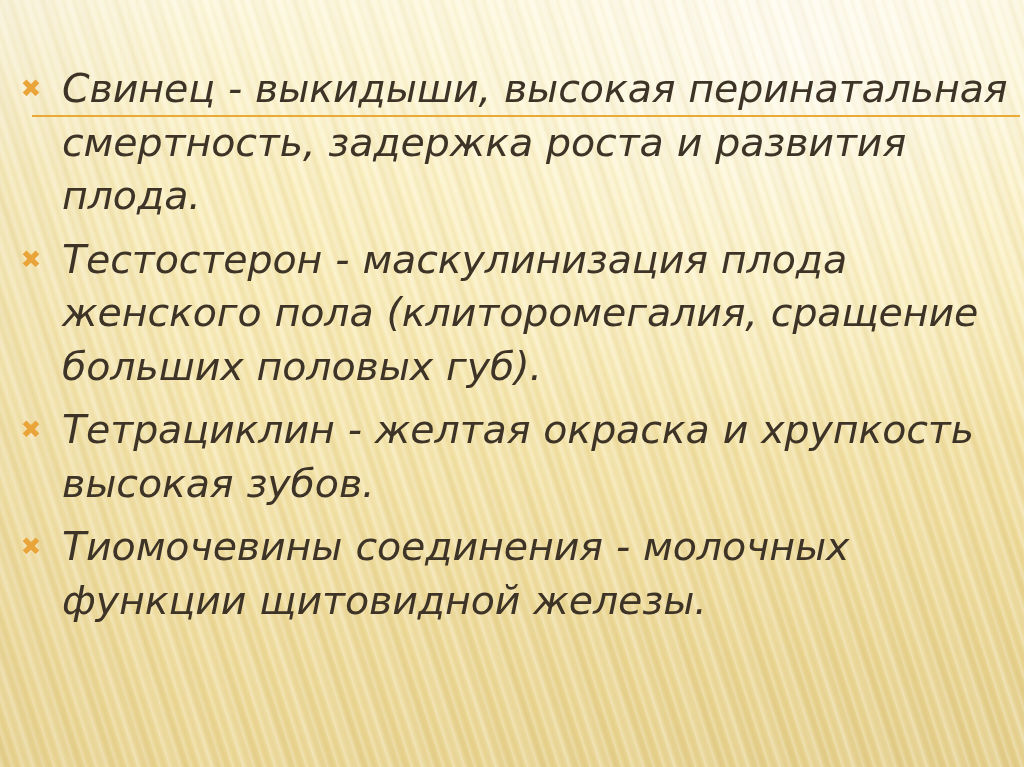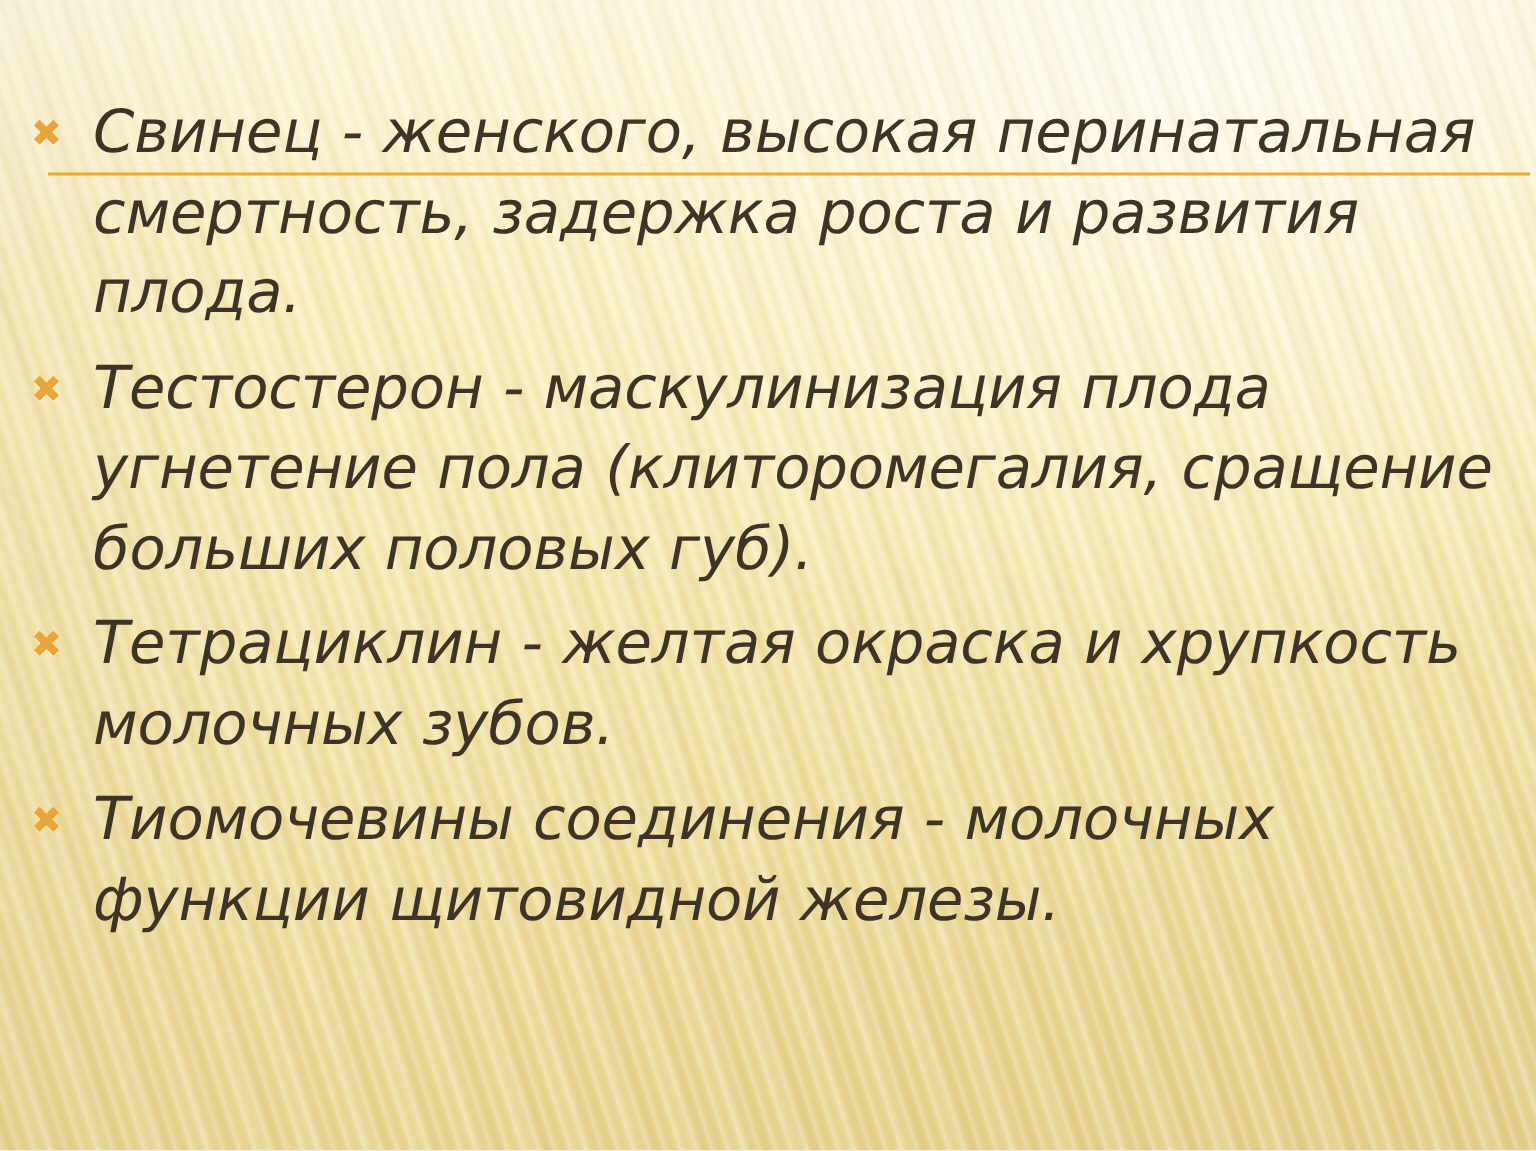--- a/index.html
+++ b/index.html
@@ -144,31 +144,31 @@
   <div class="bg-vignette"></div>
 
   <div class="content">
 
     <div class="divider-rule"></div>
 
     <ul class="bullet-list">
 
       <li class="bullet-item">
         <span class="bullet-marker">✖</span>
-        <span class="bullet-text">Свинец - женского, высокая перинатальная смертность, задержка роста и развития плода.</span>
+        <span class="bullet-text">Свинец - выкидыши, высокая перинатальная смертность, задержка роста и развития плода.</span>
       </li>
 
       <li class="bullet-item">
         <span class="bullet-marker">✖</span>
-        <span class="bullet-text">Тестостерон - маскулинизация плода угнетение пола (клиторомегалия, сращение больших половых губ).</span>
+        <span class="bullet-text">Тестостерон - маскулинизация плода женского пола (клиторомегалия, сращение больших половых губ).</span>
       </li>
 
       <li class="bullet-item">
         <span class="bullet-marker">✖</span>
-        <span class="bullet-text">Тетрациклин - желтая окраска и хрупкость молочных зубов.</span>
+        <span class="bullet-text">Тетрациклин - желтая окраска и хрупкость высокая зубов.</span>
       </li>
 
       <li class="bullet-item">
         <span class="bullet-marker">✖</span>
         <span class="bullet-text">Тиомочевины соединения - молочных функции щитовидной железы.</span>
       </li>
 
     </ul>
 
   </div>

